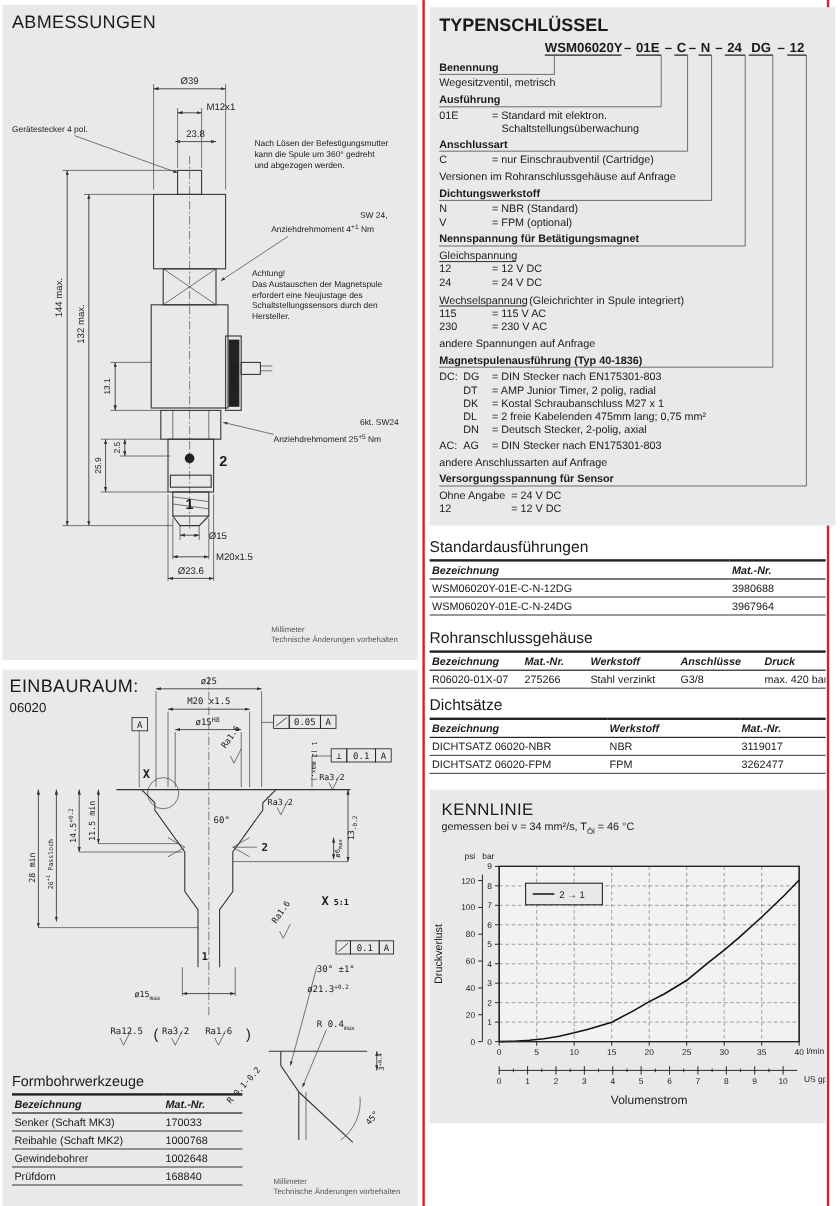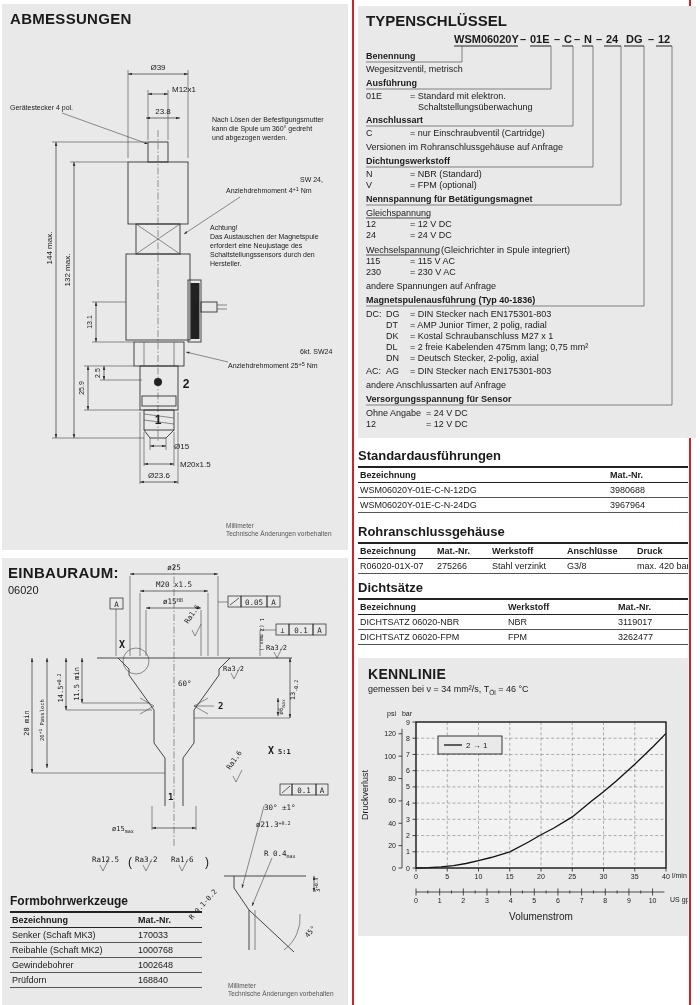--- a/index.html
+++ b/index.html
@@ -5,27 +5,27 @@
   html,body{margin:0;padding:0;}
   body{width:700px;height:1005px;position:relative;background:#fff;
        font-family:"Liberation Sans",sans-serif;color:#1a1a1a;overflow:hidden;}
   .panel{position:absolute;background:#e9e9e9;}
   #p-abm{left:2px;top:4px;width:346px;height:546px;}
   #p-einb{left:2px;top:558px;width:346px;height:447px;}
   #p-ts{left:358px;top:6px;width:338px;height:432px;}
   #p-kenn{left:358px;top:658px;width:330px;height:278px;}
   .redline{position:absolute;top:0;width:2px;height:1005px;background:#d2232a;}
   #red1{left:352px}#red2{left:689px}
-  .bigtitle{position:absolute;font-weight:bold;font-size:15px;letter-spacing:.3px;}
+  .bigtitle{position:absolute;font-weight:normal;font-size:15px;letter-spacing:.3px;}
   .subtitle{position:absolute;font-size:11px;}
   .tblock{position:absolute;left:358px;width:330px;}
   #b-std{top:448px}#b-rohr{top:524px}#b-dicht{top:580px}
-  .ttitle{font-weight:bold;font-size:13px;margin:0 0 3px 0;}
+  .ttitle{font-weight:normal;font-size:13px;margin:0 0 3px 0;}
   table{border-collapse:collapse;width:100%;font-size:9px;table-layout:fixed;}
-  th{text-align:left;font-weight:bold;border-top:2px solid #222;border-bottom:1px solid #222;padding:2px 2px;}
+  th{text-align:left;font-weight:bold;border-top:2px solid #222;border-bottom:1px solid #222;padding:2px 2px;font-style:italic;}
   td{border-bottom:1px solid #555;padding:2px 2px;overflow:hidden;white-space:nowrap;}
   .tnote{font-size:8.5px;margin-top:2px;}
   .fn{position:absolute;font-size:6.5px;color:#555;line-height:1.3;}
   svg{position:absolute;left:0;top:0;}
   svg text{font-family:"Liberation Sans","DejaVu Sans",sans-serif;fill:#1a1a1a;}
   .mono{font-family:"DejaVu Sans Mono",monospace;}
   .t7{font-size:7px}.t75{font-size:7.5px}.t8{font-size:8px}.t9{font-size:9px}
   .b{font-weight:bold}.mid{text-anchor:middle}.end{text-anchor:end}
   .ln{stroke:#333;stroke-width:.9;fill:none}
   .thin{stroke:#444;stroke-width:.6;fill:none}

